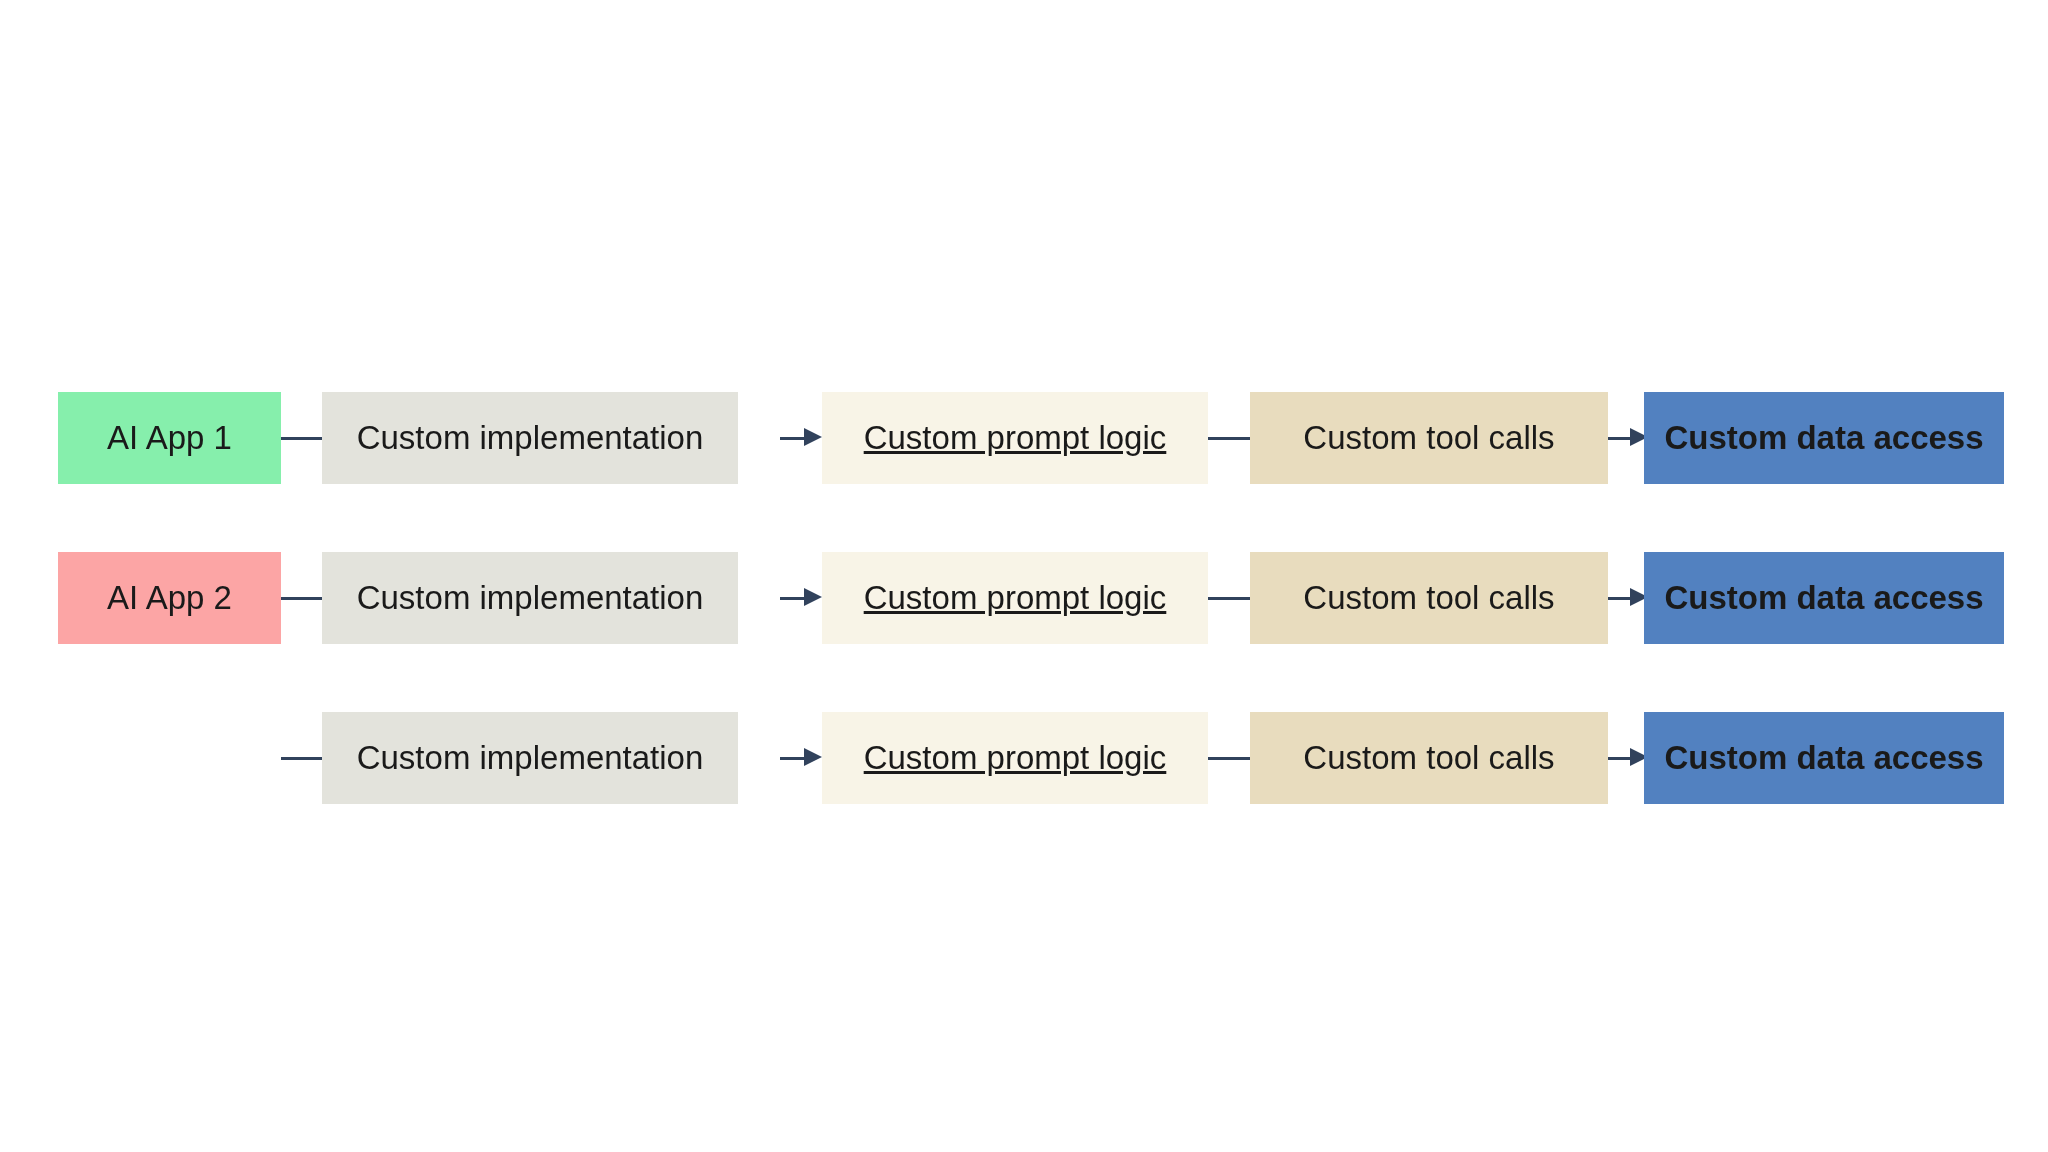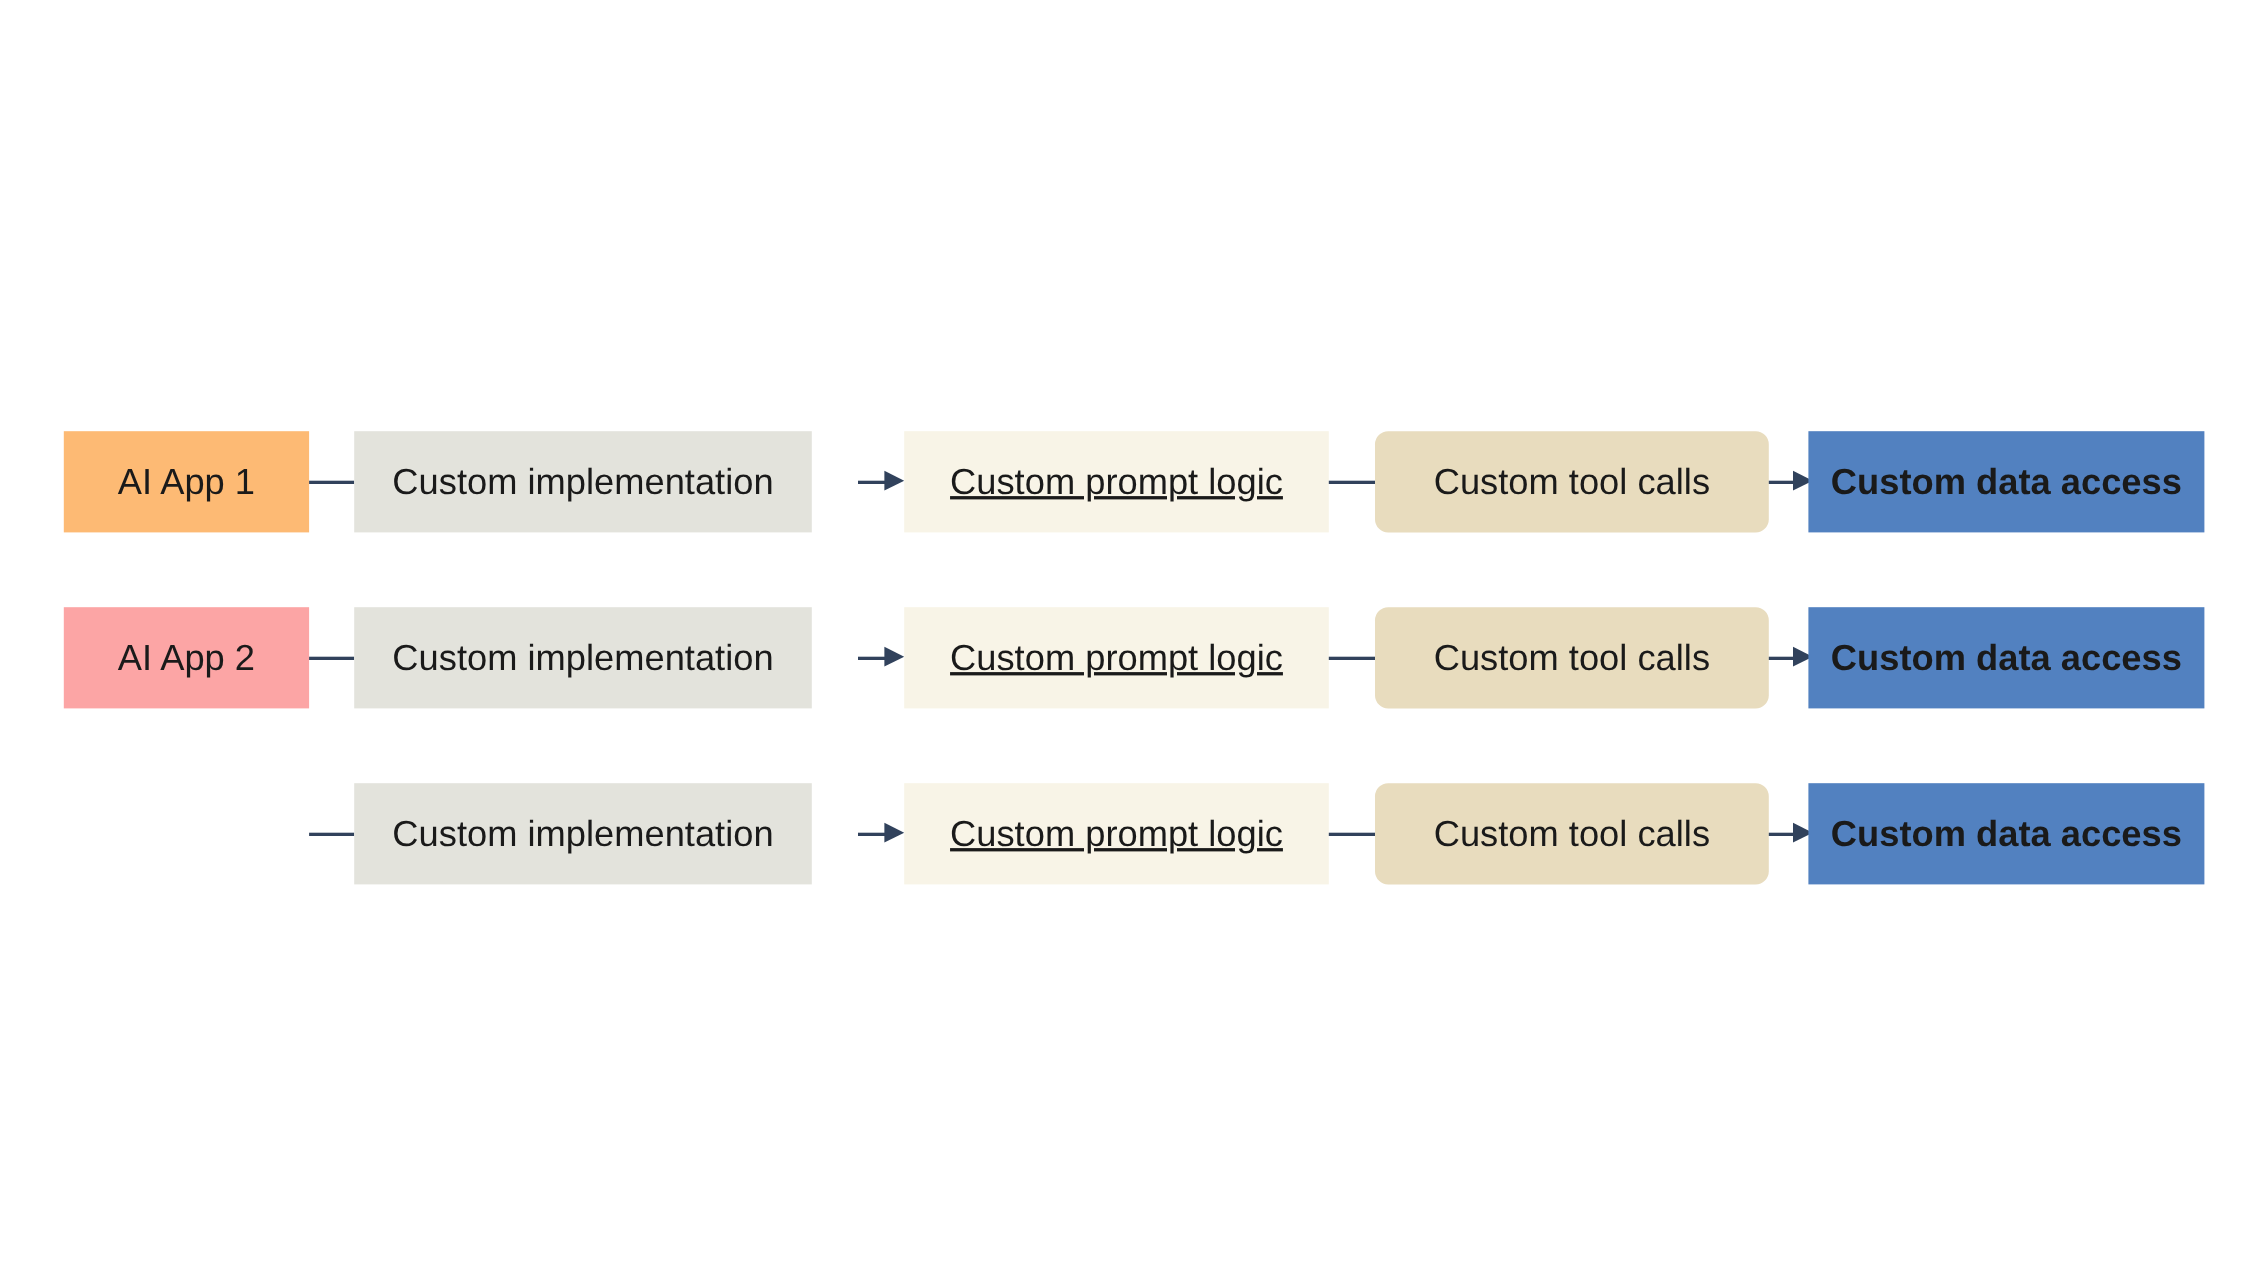--- a/index.html
+++ b/index.html
@@ -69,21 +69,21 @@
     font-weight: 400;
     color: #1a1a1a;
     white-space: nowrap;
     font-family: "Liberation Sans", sans-serif;
   }
 
   
   .col-0 { left: 58px;   width: 223px; }
   .col-1 { left: 322px;  width: 416px; }
   .col-2 { left: 822px;  width: 386px; text-decoration: underline; }
-  .col-3 { left: 1250px; width: 358px; border-radius: 12px; }
+  .col-3 { left: 1250px; width: 358px; }
   .col-4 { left: 1644px; width: 360px; font-weight: bold; }
 
   
   .connector {
     position: absolute;
     top: 42px;
     height: 8px;
   }
   .connector .line {
     position: absolute;
@@ -114,21 +114,21 @@
 </style>
 </head>
 <body style="background: rgb(255, 255, 255);">
 
 <div class="slide">
 
 
   <div class="diagram">
 
     <div class="row row-1">
-      <div class="node col-0" style="background-color: #fdba74; color: rgb(26, 26, 26);">AI App 1</div>
+      <div class="node col-0" style="background-color: #86efac; color: rgb(26, 26, 26);">AI App 1</div>
       <div class="connector conn-0">
         <span class="line" style="background: rgb(49, 66, 92);"></span>
       </div>
       <div class="node col-1" style="background-color: rgb(227, 227, 220); color: rgb(26, 26, 26);">Custom implementation</div>
       <div class="connector arrow conn-1">
         <span class="line" style="background: rgb(49, 66, 92);"></span>
         <span class="head" style="border-left-color: rgb(49, 66, 92);"></span>
       </div>
       <div class="node col-2" style="background-color: rgb(248, 244, 231); color: rgb(26, 26, 26);">Custom prompt logic</div>
       <div class="connector conn-2">

